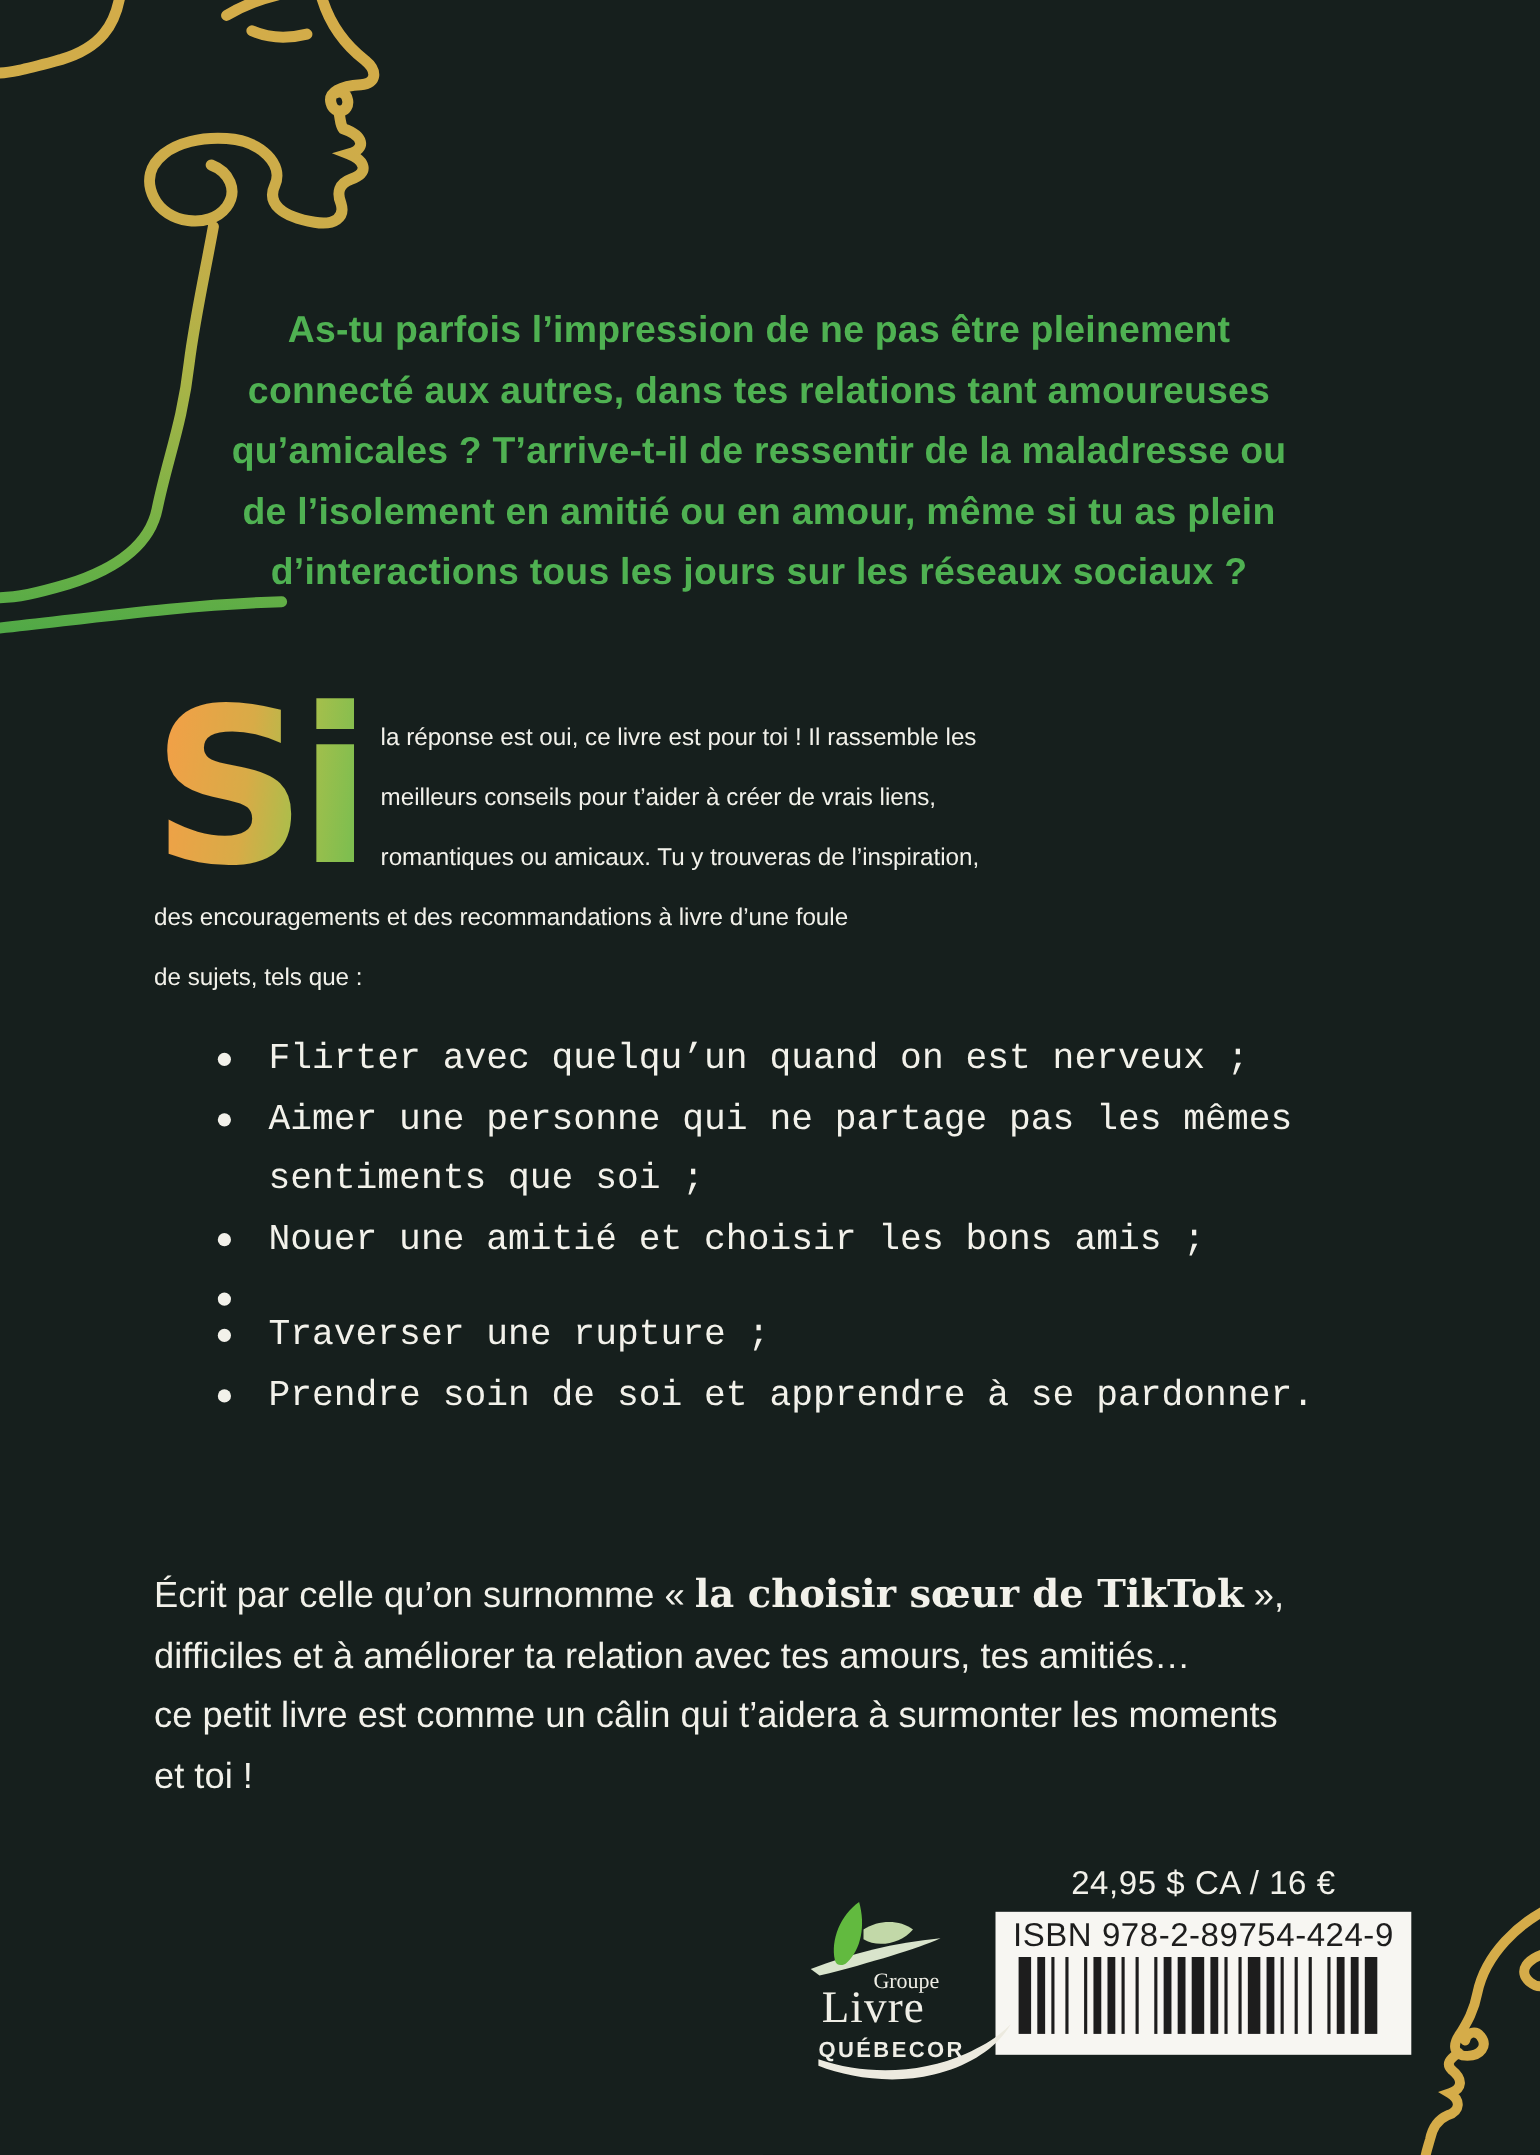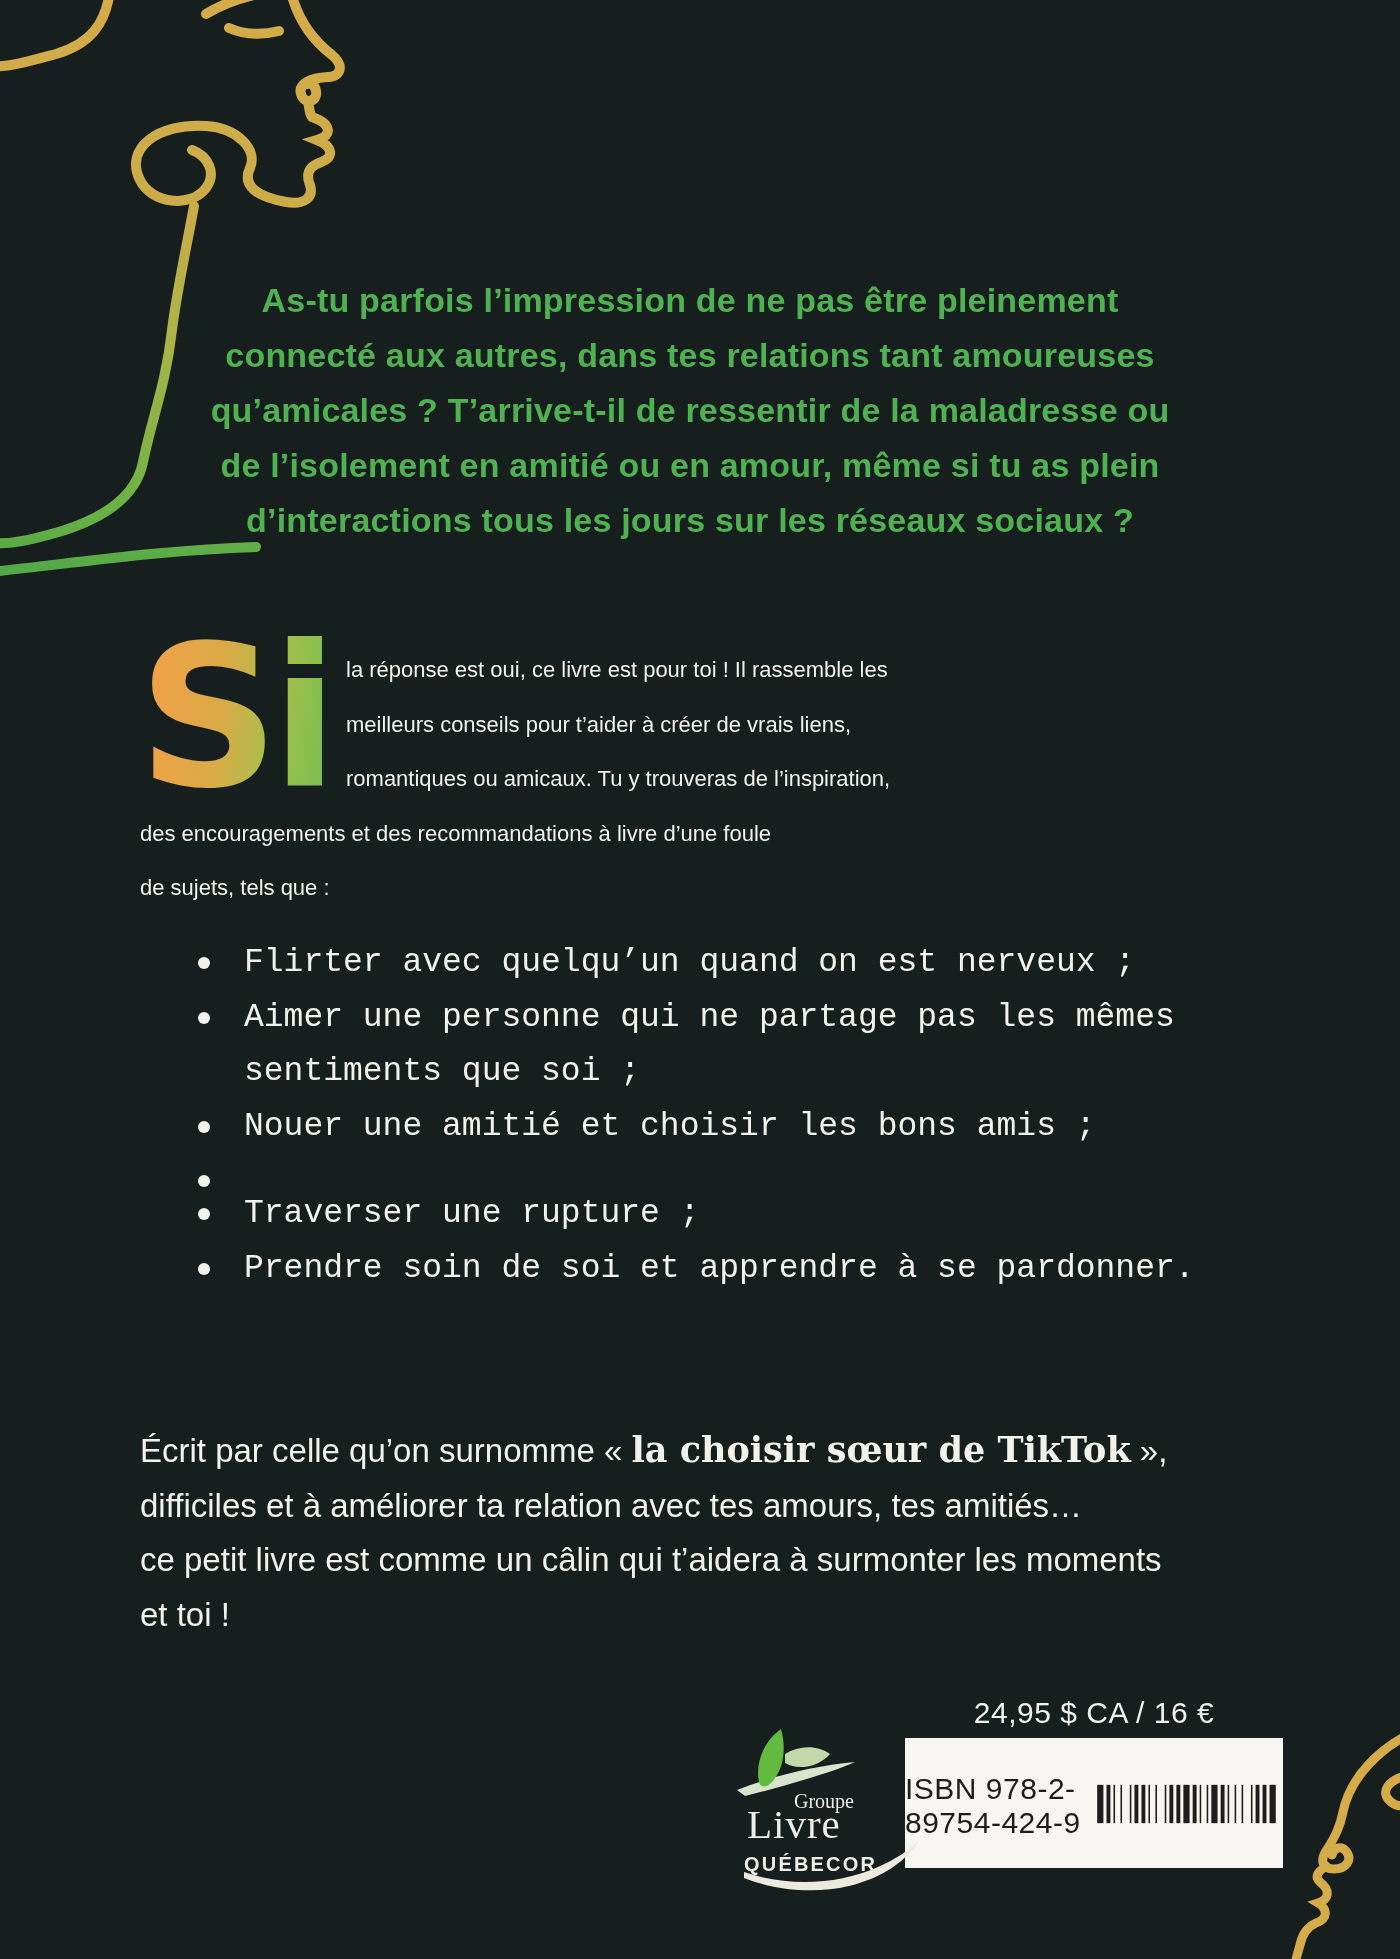--- a/index.html
+++ b/index.html
@@ -51,21 +51,21 @@
   .outro .serif-bold{
     font-family:"DejaVu Serif", serif;font-weight:700;font-size:35px;
   }
   
   .price{
     left:905px;top:1696px;width:378px;text-align:center;
     font-size:30px;color:#f2f1ea;letter-spacing:.5px;
   }
   .isbn-box{
     left:905px;top:1738px;width:378px;height:130px;background:#f7f6f2;
-    display:flex;flex-direction:row;align-items:center;
+    display:flex;flex-direction:column;align-items:center;
   }
   .isbn-text{
     margin-top:5px;font-size:30px;color:#1d1d1d;letter-spacing:.5px;
     font-weight:400;
   }
   .barcode{margin-top:2px;}
   
   .logo{left:735px;top:1726px;width:195px;height:200px;color:#efeee6;}
   .logo .logo-art{position:absolute;left:0;top:0;}
   .logo .groupe{position:absolute;left:59px;top:64px;font-family:"Liberation Serif",serif;font-size:20px;}

